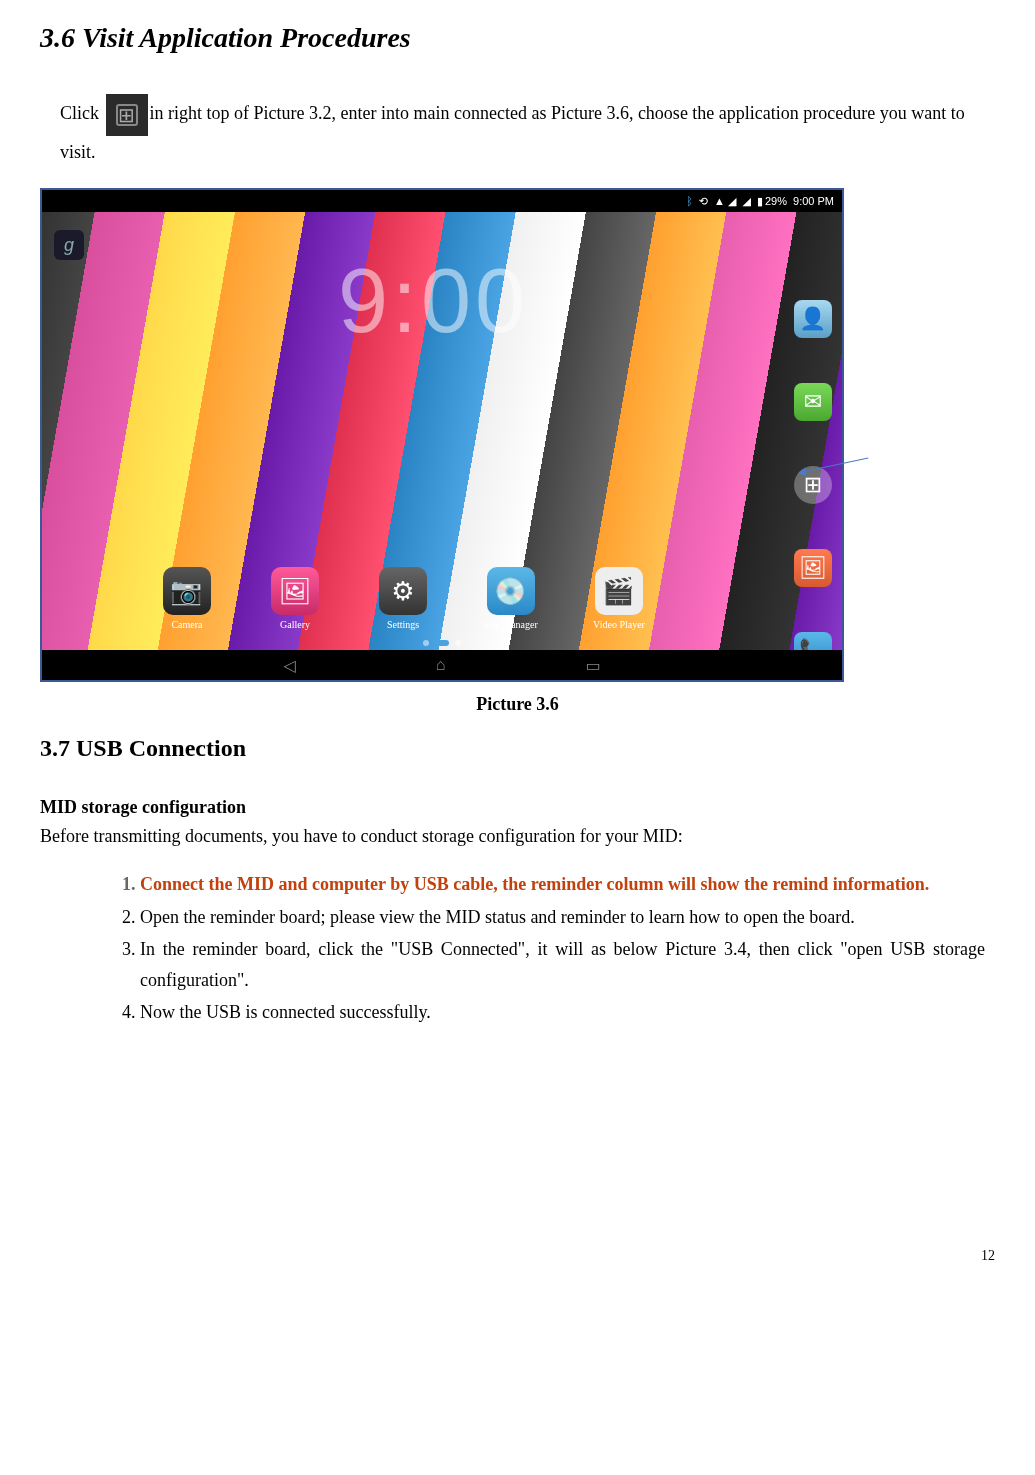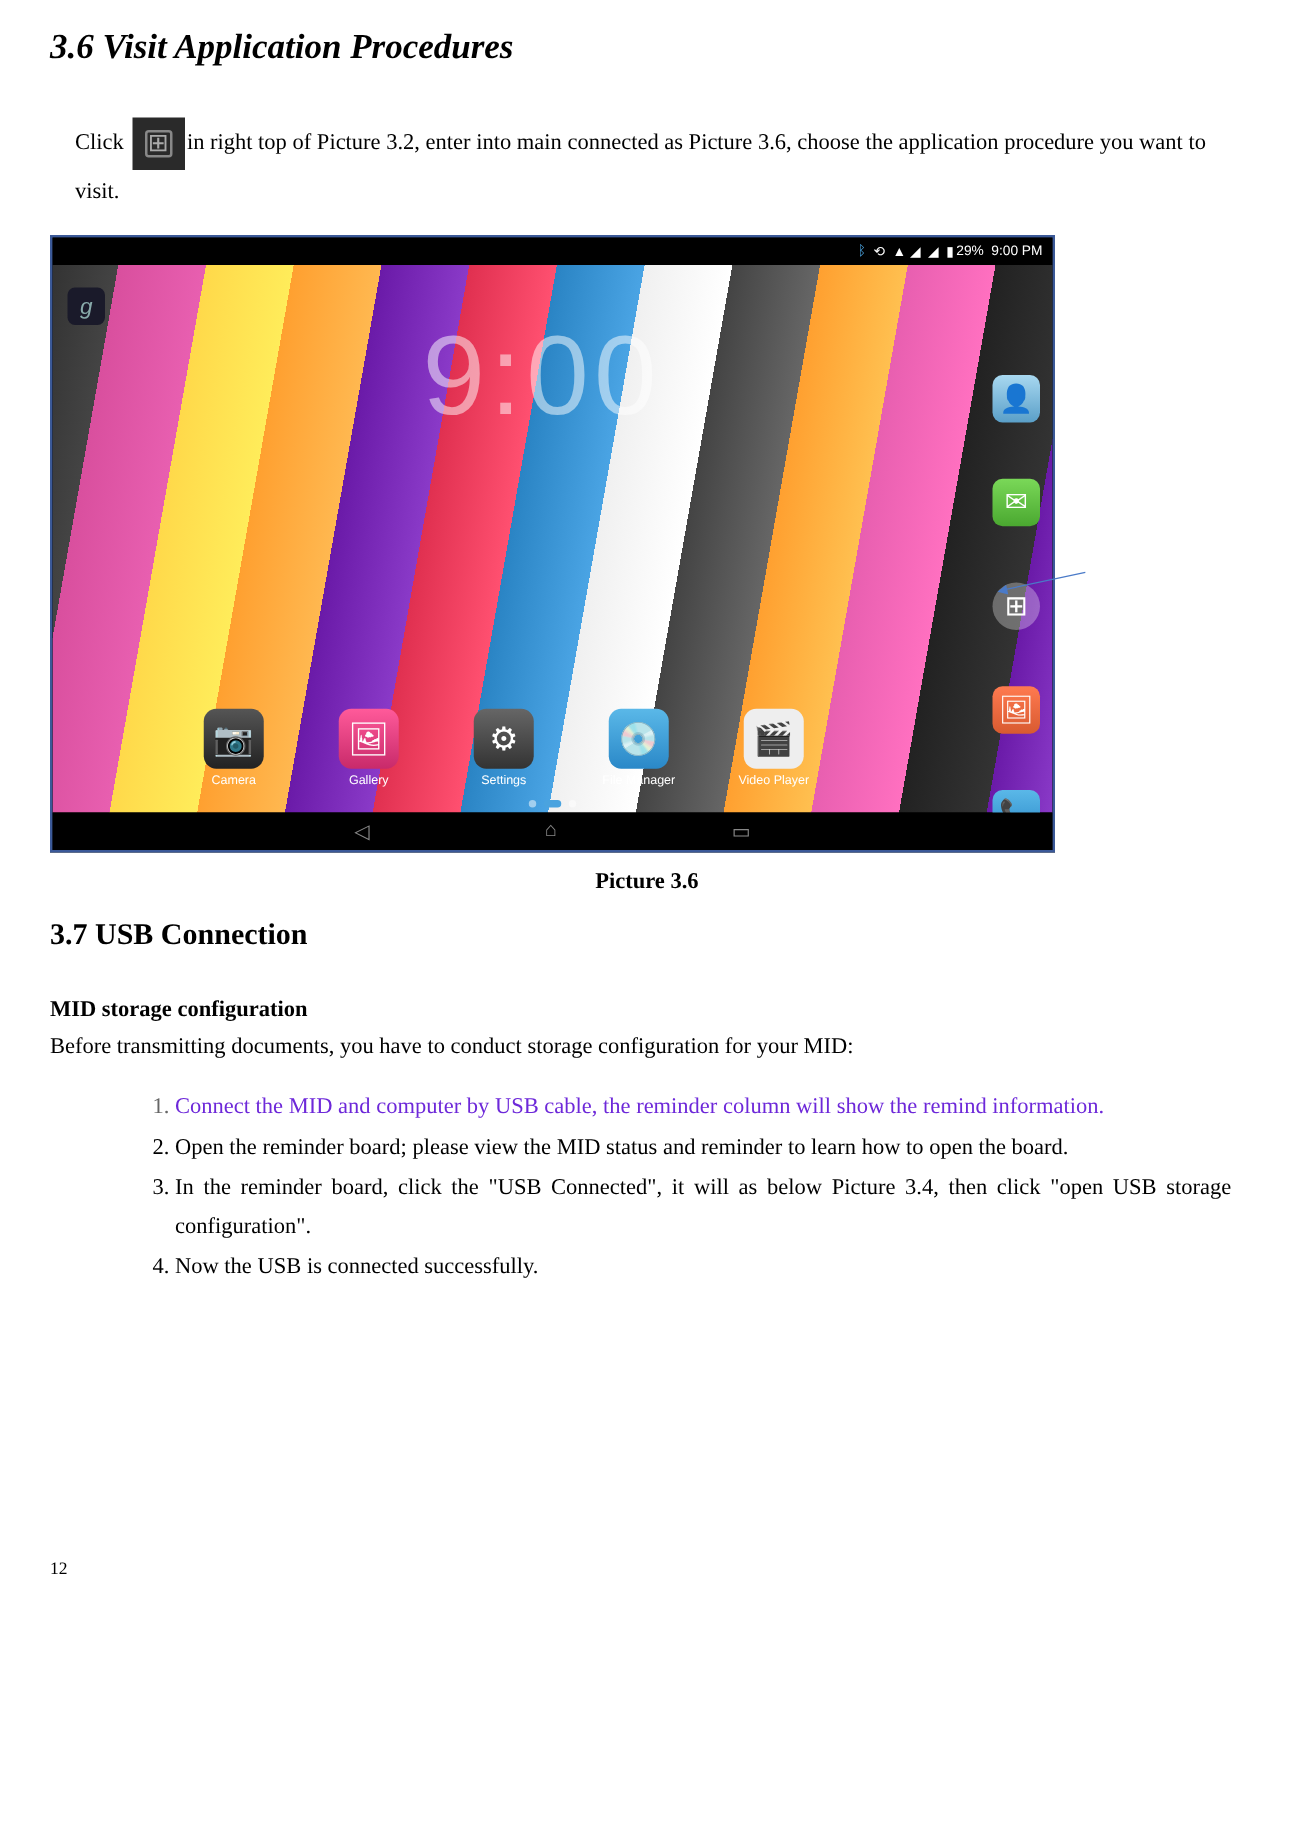--- a/index.html
+++ b/index.html
@@ -166,21 +166,21 @@
       justify-content: center;
       font-size: 26px;
       color: white;
     }
     .dock-icon.camera { background: linear-gradient(#555, #222); }
     .dock-icon.gallery { background: linear-gradient(#ff5a9a, #c82a6a); }
     .dock-icon.settings { background: linear-gradient(#666, #333); }
     .dock-icon.filemgr { background: linear-gradient(#5ab8e8, #2a88c8); }
     .dock-icon.video { background: #eee; color: #333; }
     .dock-label {
-      font-family: Liberation Sans, sans-serif;
+      font-family: Liberation Serif, serif;
       font-size: 10px;
       color: white;
       text-align: left;
       white-space: nowrap;
     }
     .page-indicator {
       position: absolute;
       bottom: 34px;
       left: 50%;
       transform: translateX(-50%);
@@ -258,28 +258,29 @@
       padding-left: 100px;
       padding-right: 10px;
       font-size: 18px;
       line-height: 1.7;
     }
     .ordered-list li {
       text-align: justify;
       margin-bottom: 2px;
     }
     .ordered-list li:first-child {
-      color: #6d28d9;
+      color: #c2410c;
+      font-weight: bold;
     }
     .ordered-list li::marker {
       font-size: 18px;
     }
     .li1::marker { color: #666; }
     .page-num {
-      text-align: left;
+      text-align: right;
       font-size: 14px;
       margin-top: 220px;
     }
     .g-icon {
       position: absolute;
       top: 40px;
       left: 12px;
       width: 30px;
       height: 30px;
       background: #1a1a2a;

